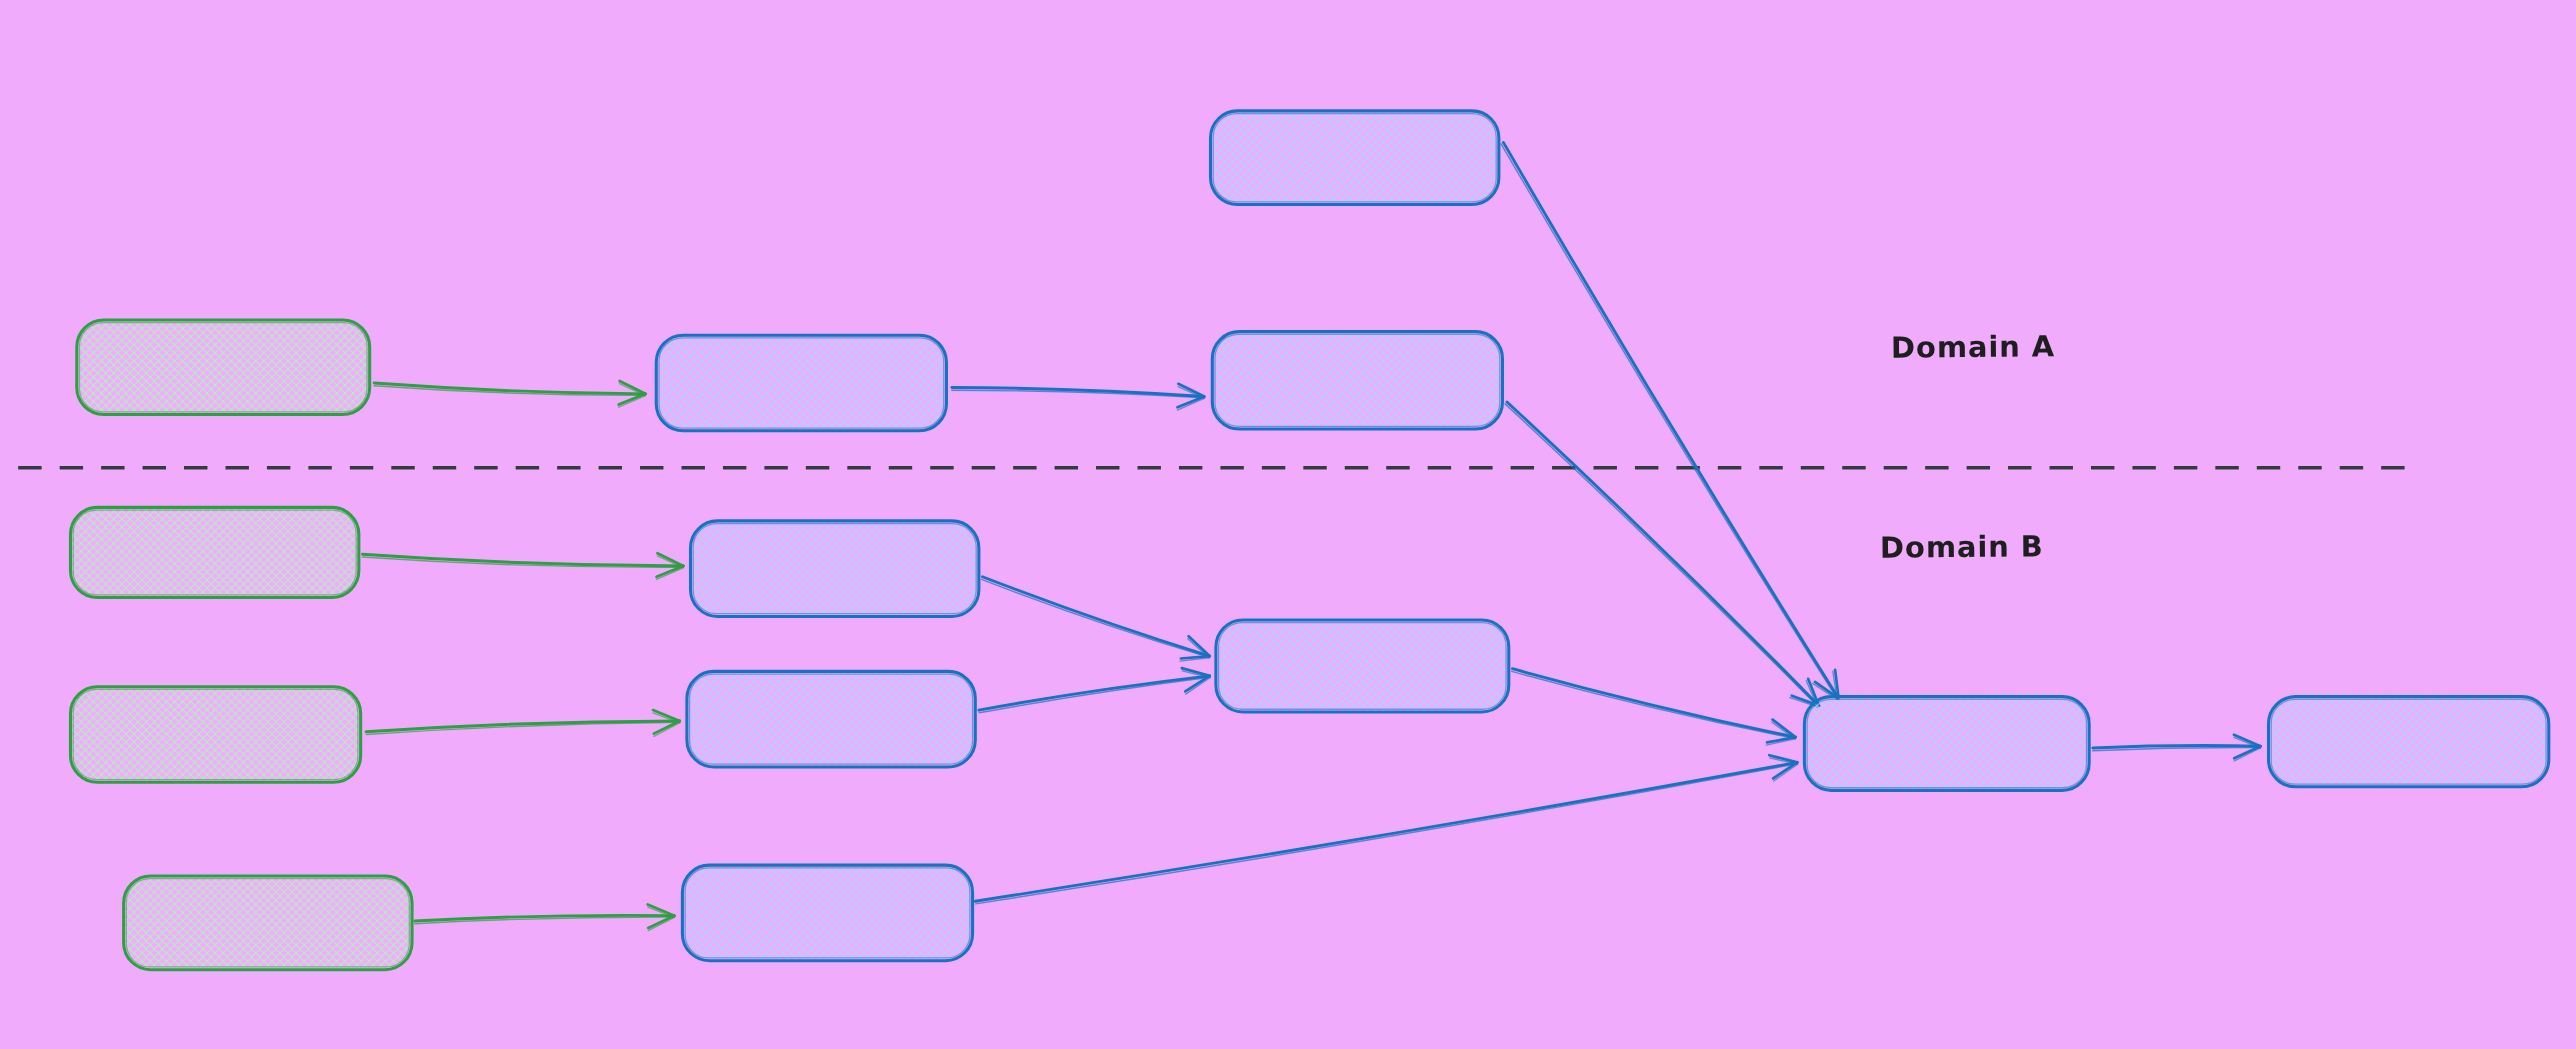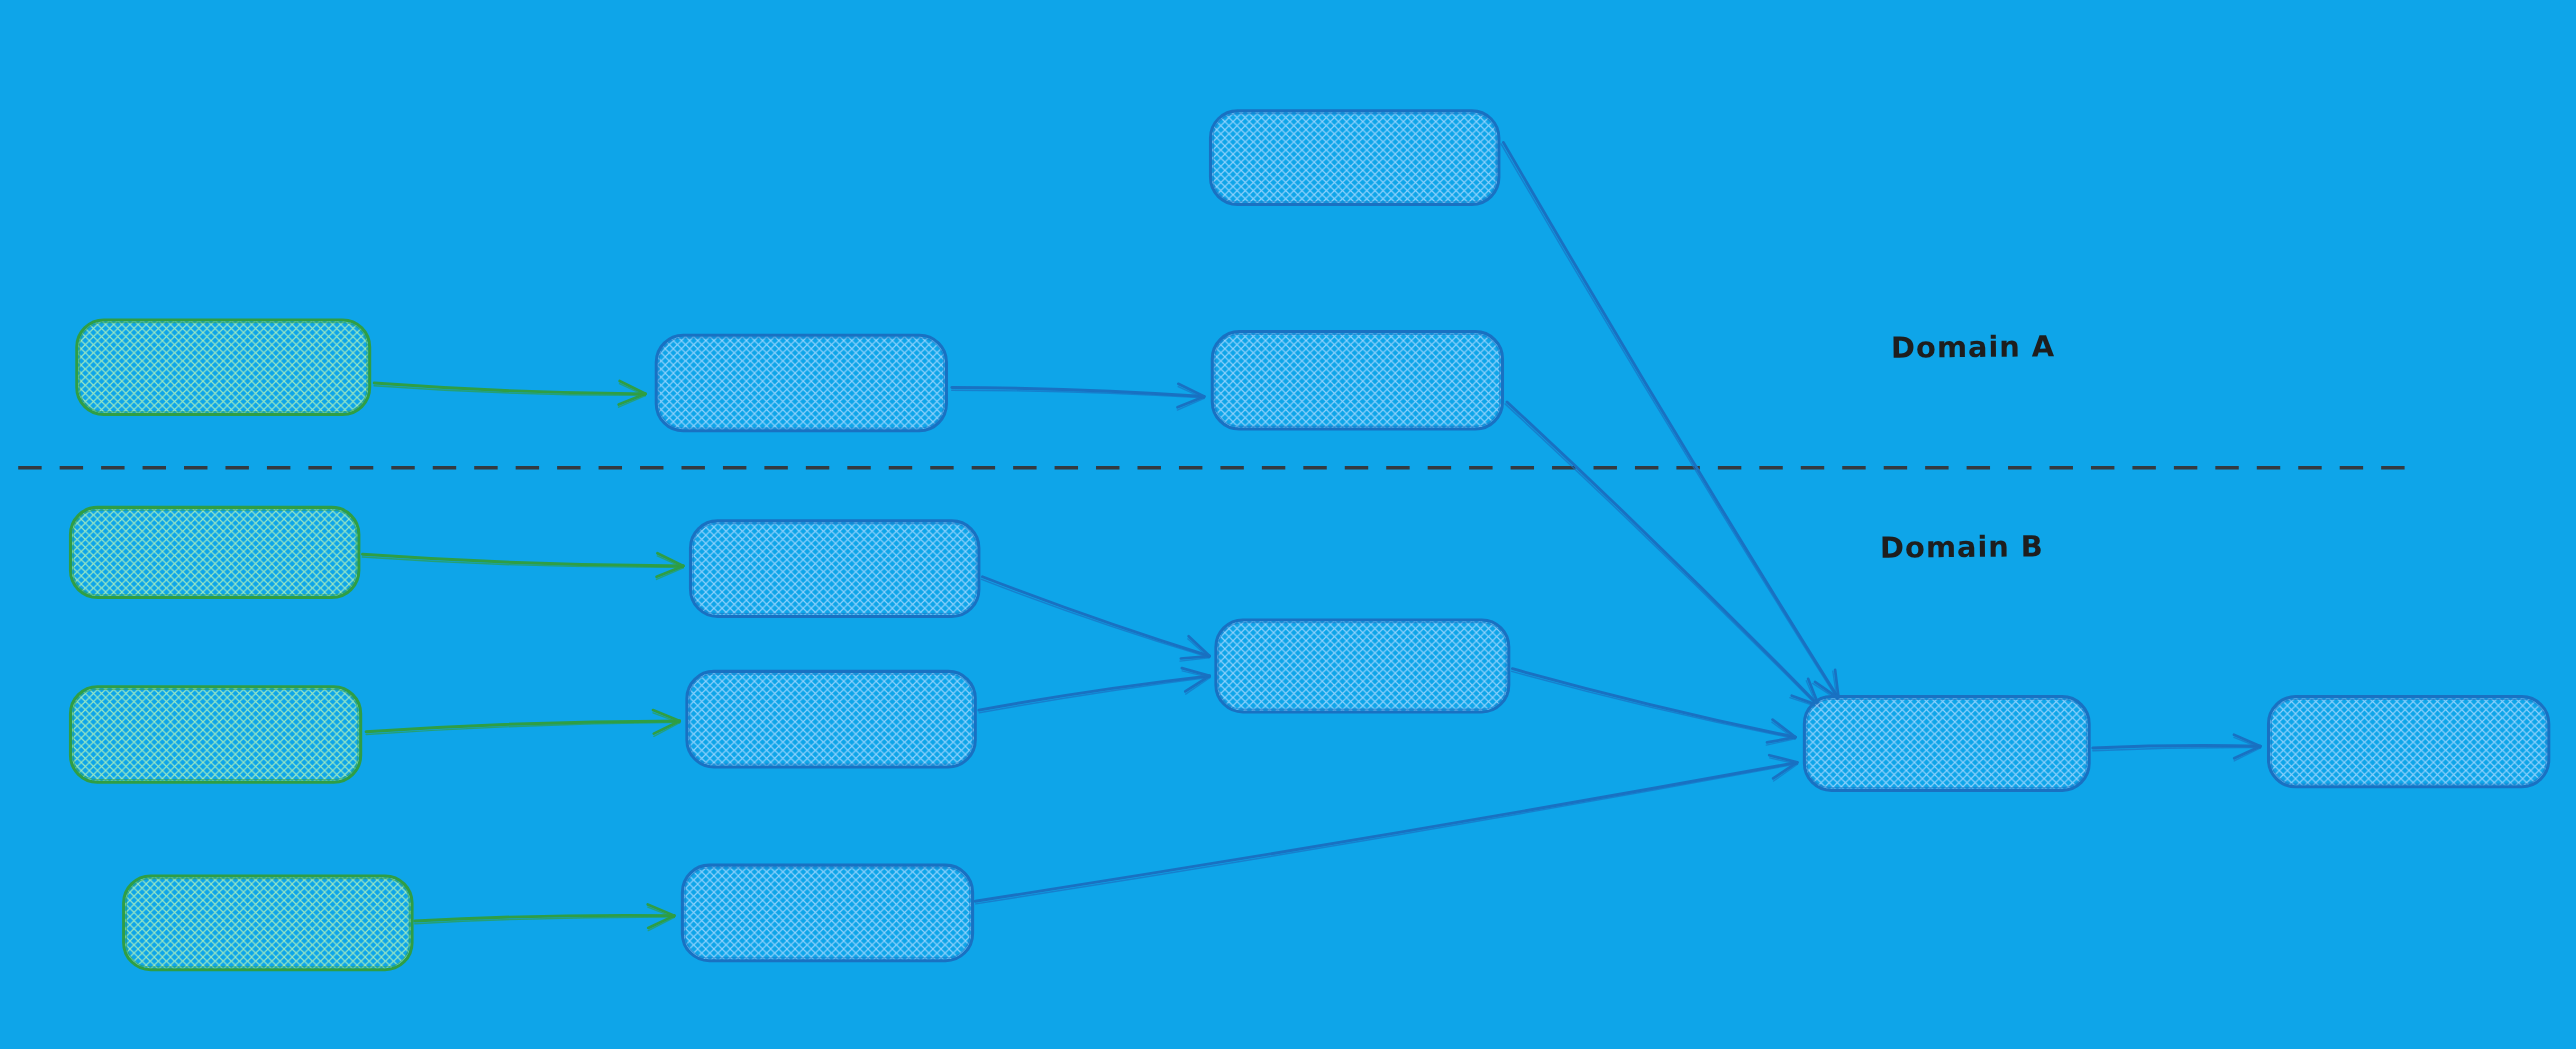--- a/index.html
+++ b/index.html
@@ -1,16 +1,16 @@
 <!DOCTYPE html>
 <html style="font-size:14.4px"><head>
 <meta charset="utf-8">
 <style>
   html,body{margin:0;padding:0;background:#ffffff;}
-  .stage{position:relative;width:2576px;height:1049px;background:#0ea5e9;overflow:hidden;
+  .stage{position:relative;width:2576px;height:1049px;background:#f0abfc;overflow:hidden;
          font-family:"DejaVu Sans",sans-serif;}
   .stage svg{position:absolute;left:0;top:0;width:2576px;height:1049px;}
   .domain-label{position:absolute;color:#1e1e1e;font-size:29px;font-weight:600;
                 letter-spacing:0.9px;white-space:nowrap;
                 font-family:"DejaVu Sans",sans-serif;transform:rotate(-0.5deg);}
 </style>
 </head>
 <body>
 
 <div class="stage">

